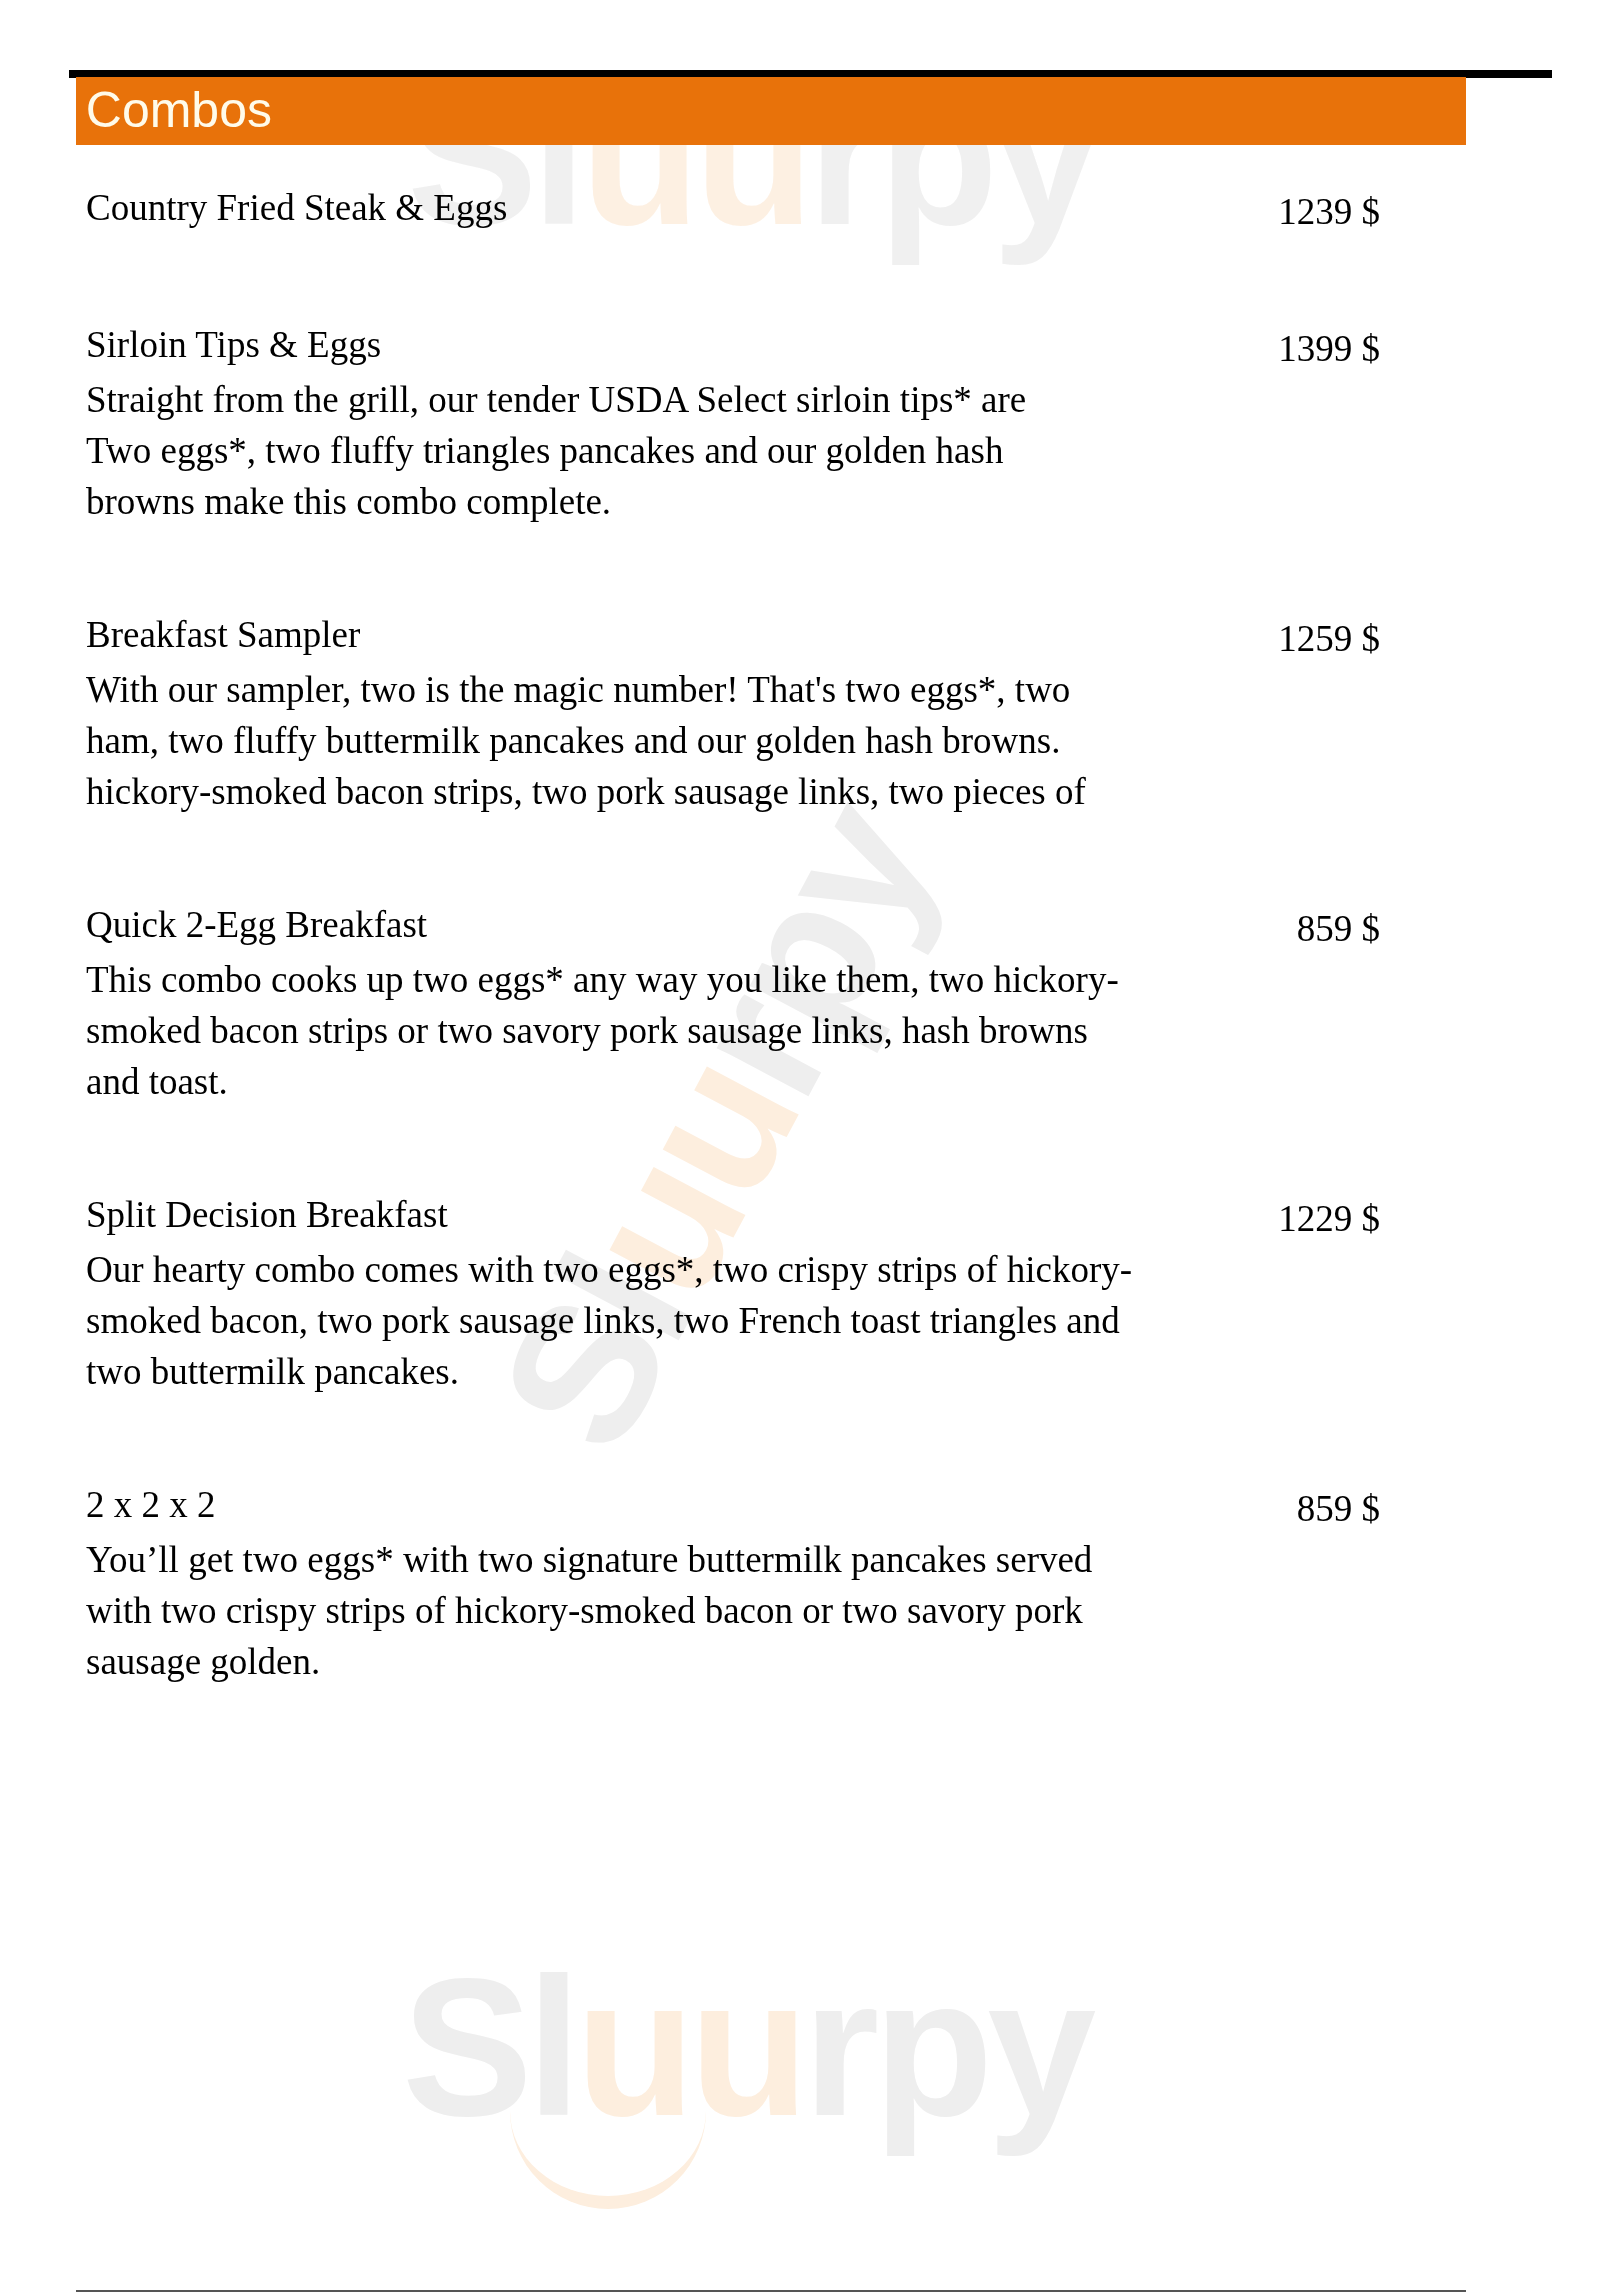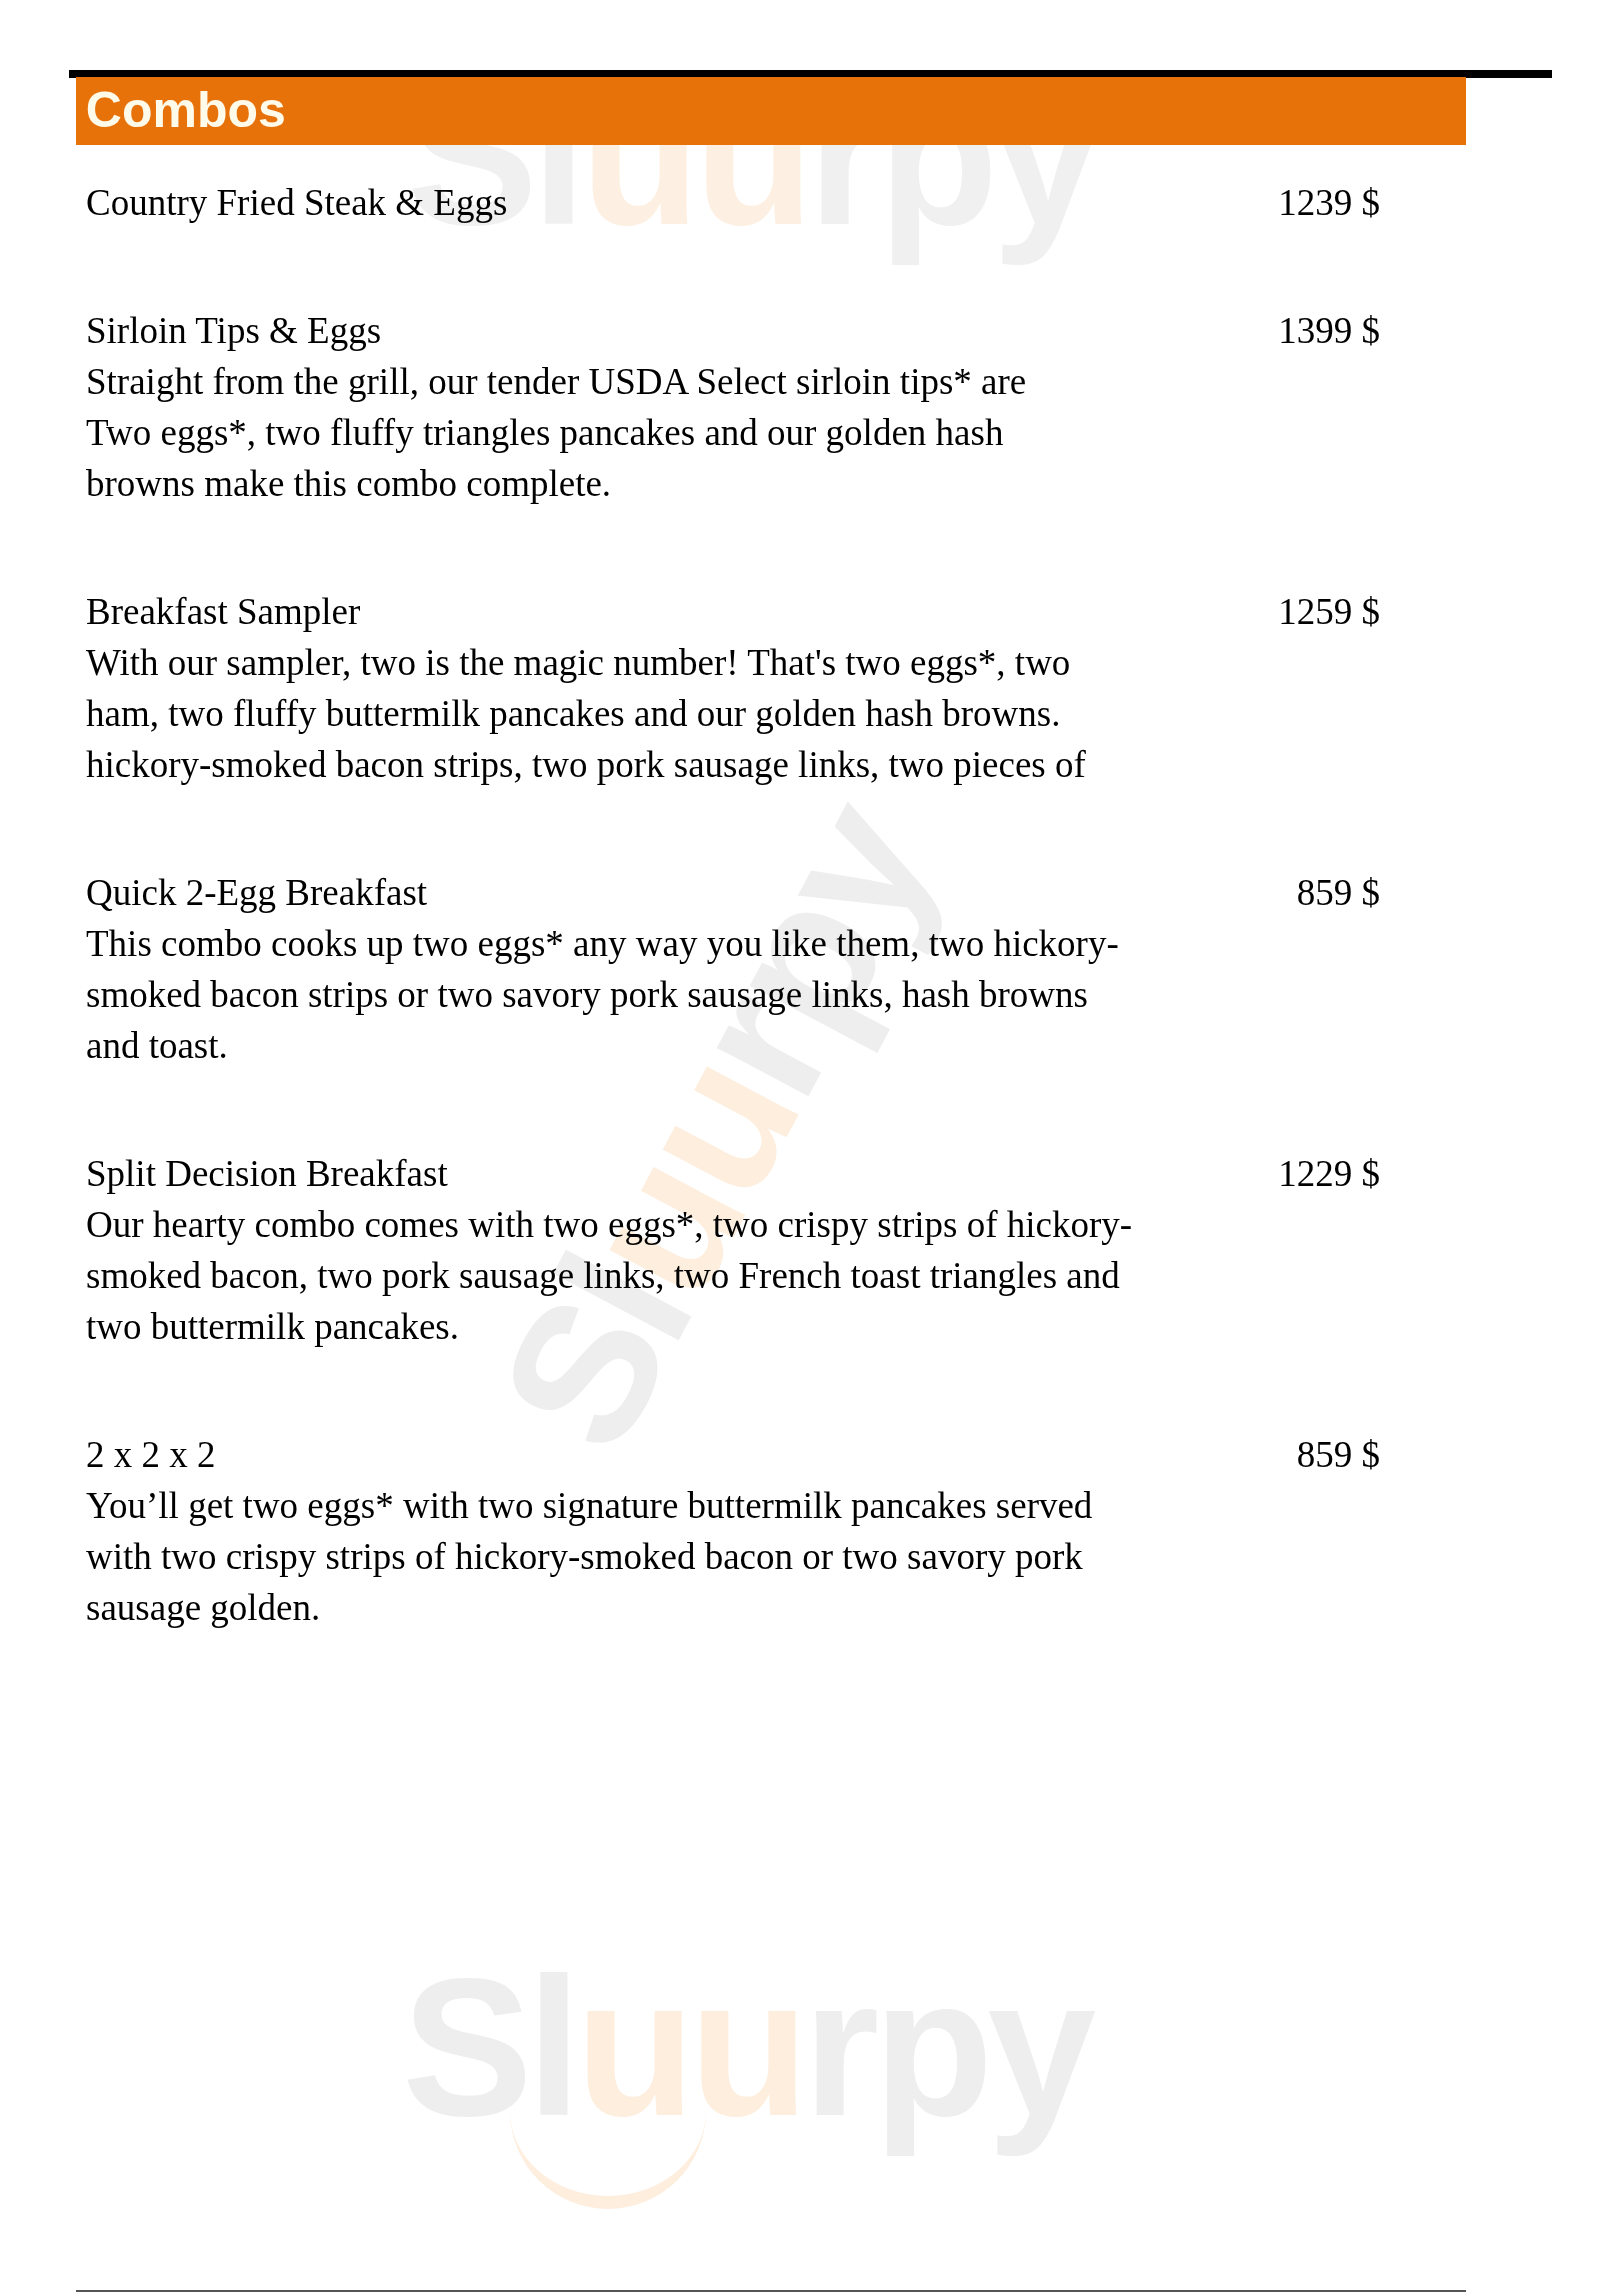--- a/index.html
+++ b/index.html
@@ -58,21 +58,21 @@
       z-index: 1;
     }
     .section-title {
       position: absolute;
       left: 9.8px; top: 2px;
       font-family: "Liberation Sans", "DejaVu Sans", sans-serif;
       font-size: 50px;
       line-height: 63px;
       color: #fffbea;
       margin: 0;
-      font-weight: bold;
+      font-weight: normal;
     }
 
     .items {
       position: absolute;
       left: 86px;
       top: 177px;
       width: 1294px;
       z-index: 2;
     }
     .item {
@@ -80,20 +80,21 @@
       margin-bottom: 77px;
     }
     .item-row {
       display: flex;
       justify-content: space-between;
       align-items: center;
     }
     .item-name, .item-price, .item-desc {
       font-size: 37px;
       line-height: 51px;
+      margin-top: 9px;
     }
     .item-name { margin: 0; font-weight: normal; }
     .item-price { text-align: right; white-space: nowrap; }
     .item-desc {
       width: 1176px;
       margin: 0;
     }
     .item-desc span { display: block; white-space: nowrap; }
 
     .bottom-rule {

